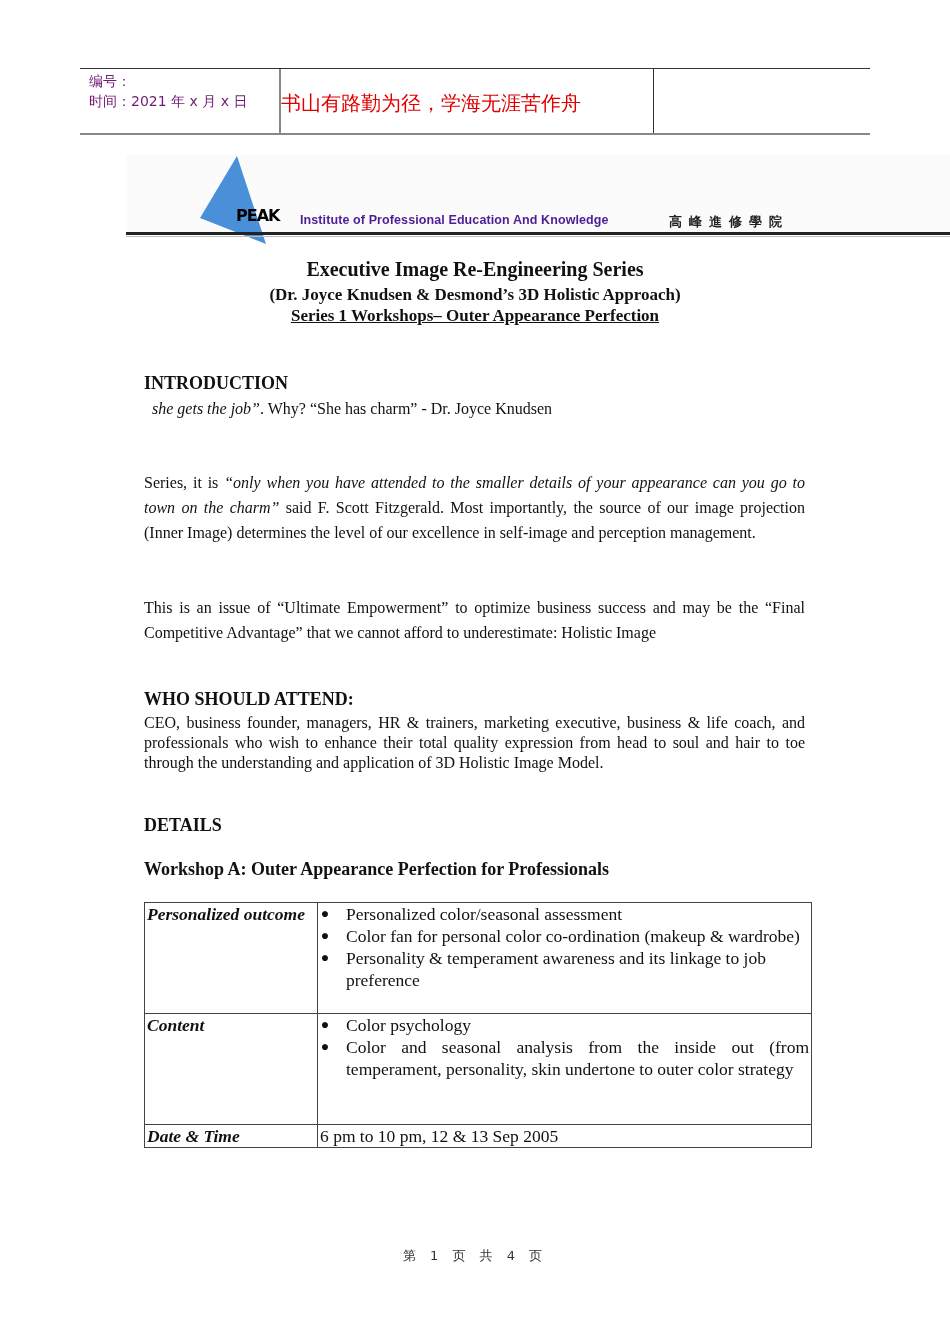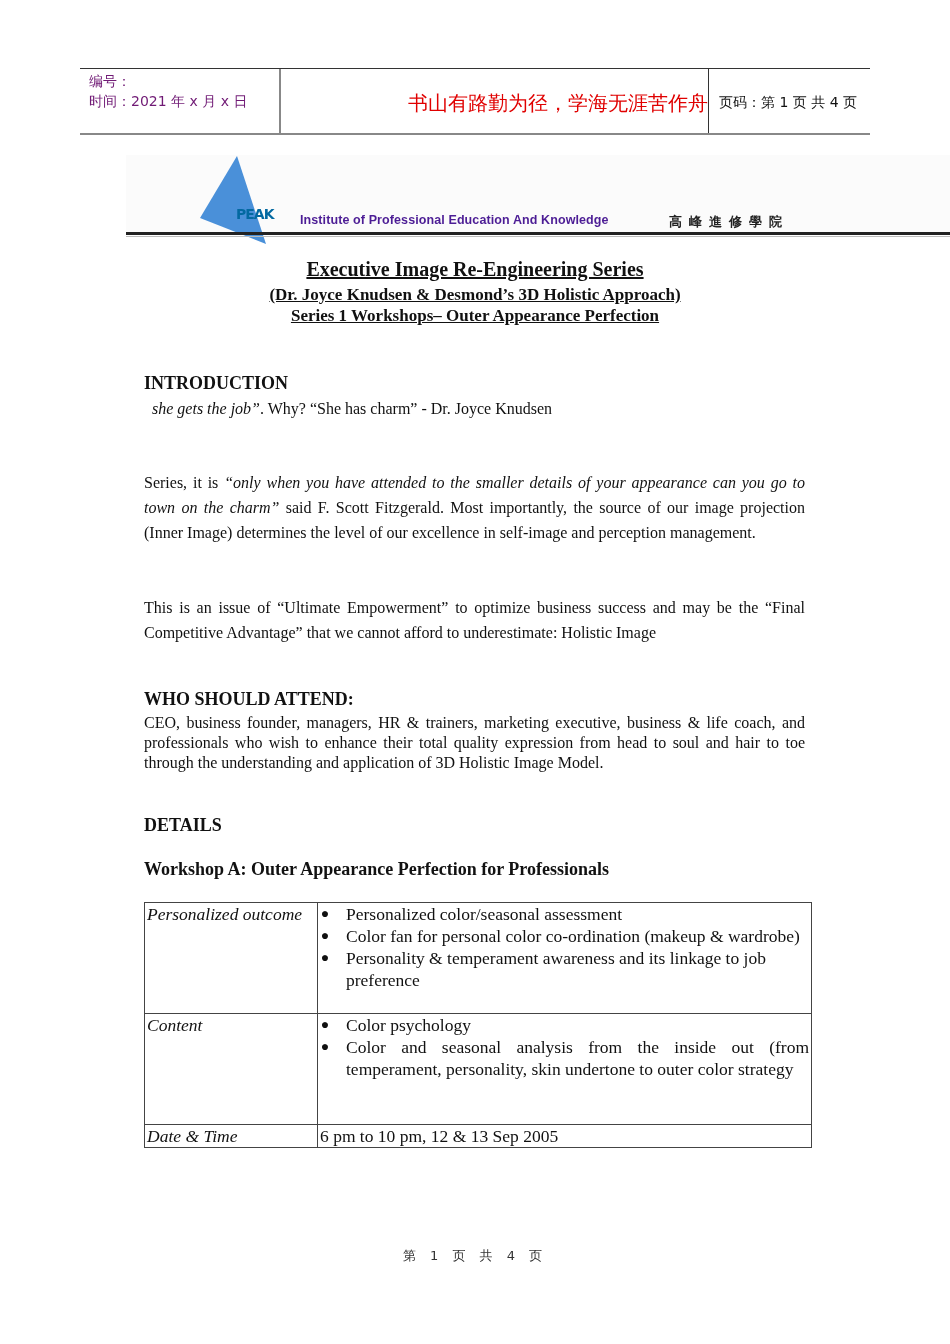--- a/index.html
+++ b/index.html
@@ -1,67 +1,64 @@
 <!DOCTYPE html>
 <html><head>
 <meta charset="utf-8">
 <style>
   html, body { margin: 0; padding: 0; background: #ffffff; }
   body { width: 950px; height: 1344px; position: relative; overflow: hidden; font-family: "Liberation Serif", serif; color: #111; }
 
   
   .hdr { position: absolute; left: 80px; top: 68px; width: 790px; height: 67px; border-top: 1.5px solid #333; border-bottom: 2px solid #888; box-sizing: border-box; display: flex; font-family: "DejaVu Sans", sans-serif; }
   .hdr .c1 { width: 201px; border-right: 2px solid #888; box-sizing: border-box; padding: 2px 0 0 9px; font-size: 14px; line-height: 20px; color: #701a75; }
-  .hdr .c2 { width: 428px; border-right: 1.5px solid #333; box-sizing: border-box; display: flex; align-items: center; justify-content: flex-end; color: #e00000; font-size: 20px; padding-top: 4px; font-weight: 500; }
+  .hdr .c2 { width: 373px; border-right: 1.5px solid #333; box-sizing: border-box; display: flex; align-items: center; justify-content: flex-start; color: #e00000; font-size: 20px; padding-top: 4px; font-weight: 500; }
   .hdr .c3 { flex: 1; display: flex; align-items: center; padding-left: 10px; font-size: 14px; padding-top: 4px; }
 
   
   .logo-band { position: absolute; left: 126px; top: 155px; width: 824px; height: 80px; background: #fbfbfb; }
   .logo-rule { position: absolute; left: 126px; top: 232px; width: 824px; height: 3px; background: #222; }
   .logo-rule2 { position: absolute; left: 126px; top: 236px; width: 824px; height: 1px; background: #bbb; }
   .triangle { position: absolute; left: 200px; top: 156px; width: 72px; height: 90px; }
-  .peak { position: absolute; left: 236px; top: 206px; font-family: "DejaVu Sans", sans-serif; font-weight: bold; font-size: 14px; letter-spacing: -1px; color: #0369a1; }
+  .peak { position: absolute; left: 236px; top: 206px; font-family: "DejaVu Sans", sans-serif; font-weight: bold; font-size: 16px; letter-spacing: -1px; color: #000000; }
   .inst { position: absolute; left: 300px; top: 213px; font-family: Liberation Sans, sans-serif; font-weight: bold; font-size: 12.5px; color: #4c1d95; letter-spacing: 0.1px; }
   .inst-cn { position: absolute; left: 669px; top: 213px; font-family: "DejaVu Sans", sans-serif; font-weight: bold; font-size: 13px; color: #222; letter-spacing: 7px; }
 
   
-  .title { position: absolute; left: 0; width: 950px; text-align: center; font-weight: bold; text-decoration: underline; }
+  .title { position: absolute; left: 0; width: 950px; text-align: center; font-weight: bold; }
   .t1 { top: 258px; font-size: 20px; }
   .t2 { top: 285px; font-size: 17px; text-align: center; }
   .t3 { top: 306px; font-size: 17px; text-decoration: underline; }
 
   .blk { position: absolute; left: 144px; width: 661px; font-size: 16px; line-height: 25px; }
   .h { font-weight: bold; font-size: 18px; }
   .just { text-align: justify; text-align-last: left; }
 
   
   .wtable { position: absolute; left: 144px; top: 902px; width: 668px; border-collapse: collapse; font-size: 17.5px; line-height: 22px; }
   .wtable td { border: 1px solid #444; vertical-align: top; padding: 0; }
-  .wtable td.lbl { width: 170px; font-weight: normal; font-style: italic; padding-left: 2px; }
+  .wtable td.lbl { width: 170px; font-weight: bold; font-style: italic; padding-left: 2px; }
   .wtable ul { margin: 0; padding: 0; list-style: none; }
   .wtable li { position: relative; padding-left: 28px; }
   .wtable li .dot { position: absolute; left: 0; top: 0; width: 14px; text-align: center; font-size: 14px; }
   .wtable .just-li { text-align: justify; padding-right: 2px; }
   .wtable td.plain { padding-left: 2px; }
 
   .footer { position: absolute; left: 0; width: 950px; top: 1247px; text-align: center; font-family: "DejaVu Sans", sans-serif; font-size: 13px; color: #333; letter-spacing: 5px; }
 </style>
 </head>
 <body>
 
 <div class="hdr">
   <div class="c1">
     <div>编号：</div>
     <div>时间：2021 年 x 月 x 日</div>
   </div>
   <div class="c2">
     <span>书山有路勤为径，学海无涯苦作舟</span>
-  </div>
-  <div class="c3">
-    <span>页码：第 1 页  共 4 页</span>
   </div>
 </div>
 
 <div class="logo-band"></div>
 <svg class="triangle" viewBox="0 0 72 90">
   <polygon points="37,0 0,62 66,88" fill="#4a90d9"></polygon>
 </svg>
 <div class="peak">PEAK</div>
 <div class="inst">Institute of Professional Education And Knowledge</div>
 <div class="inst-cn">高峰進修學院</div>

